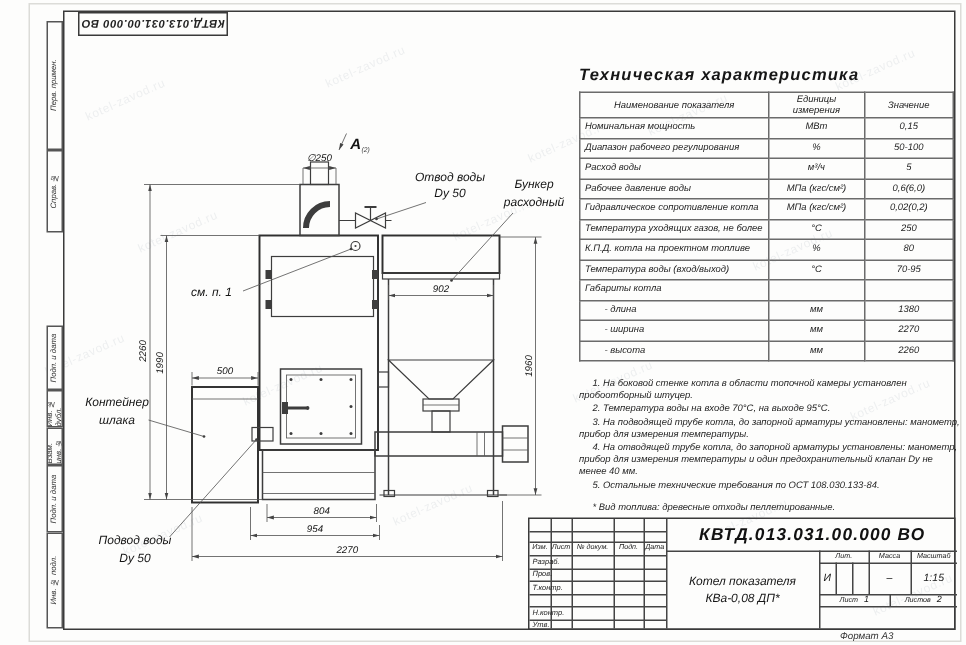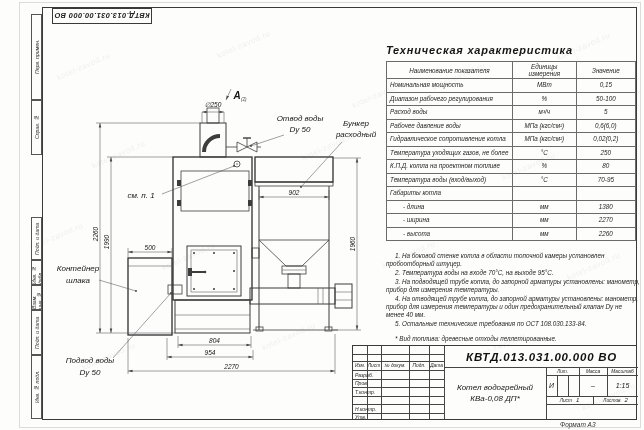--- a/index.html
+++ b/index.html
@@ -363,21 +363,21 @@
     <span class="tcell tcell-l" style="left:0;top:32.5px;width:28px">Пров.</span>
     <span class="tcell tcell-l" style="left:0;top:41px;width:28px">Т.контр.</span>
     <span class="tcell tcell-l" style="left:0;top:58px;width:28px">Н.контр.</span>
     <span class="tcell tcell-l" style="left:0;top:66.5px;width:28px">Утв.</span>
 
     <div class="doc-num">КВТД.013.031.00.000 ВО</div>
     <div class="hl" style="top:21px;left:91px;width:194px;height:1.3px"></div>
     <div class="vl" style="left:193px;top:21px;height:52px"></div>
 
     <div class="tb-name">
-      <span>Котел водогрейный</span>
+      <span>Котел показателя</span>
       <span>КВа-0,08 ДП*</span>
     </div>
 
     <div class="hl" style="top:29px;left:193px;width:92px"></div>
     <div class="vl" style="left:226px;top:21px;height:29px"></div>
     <div class="vl" style="left:254px;top:21px;height:29px"></div>
     <div class="vl" style="left:204px;top:29px;height:21px"></div>
     <div class="vl" style="left:215px;top:29px;height:21px"></div>
     <span class="tcell" style="left:193px;top:21px;width:33px">Лит.</span>
     <span class="tcell" style="left:226px;top:21px;width:28px">Масса</span>

